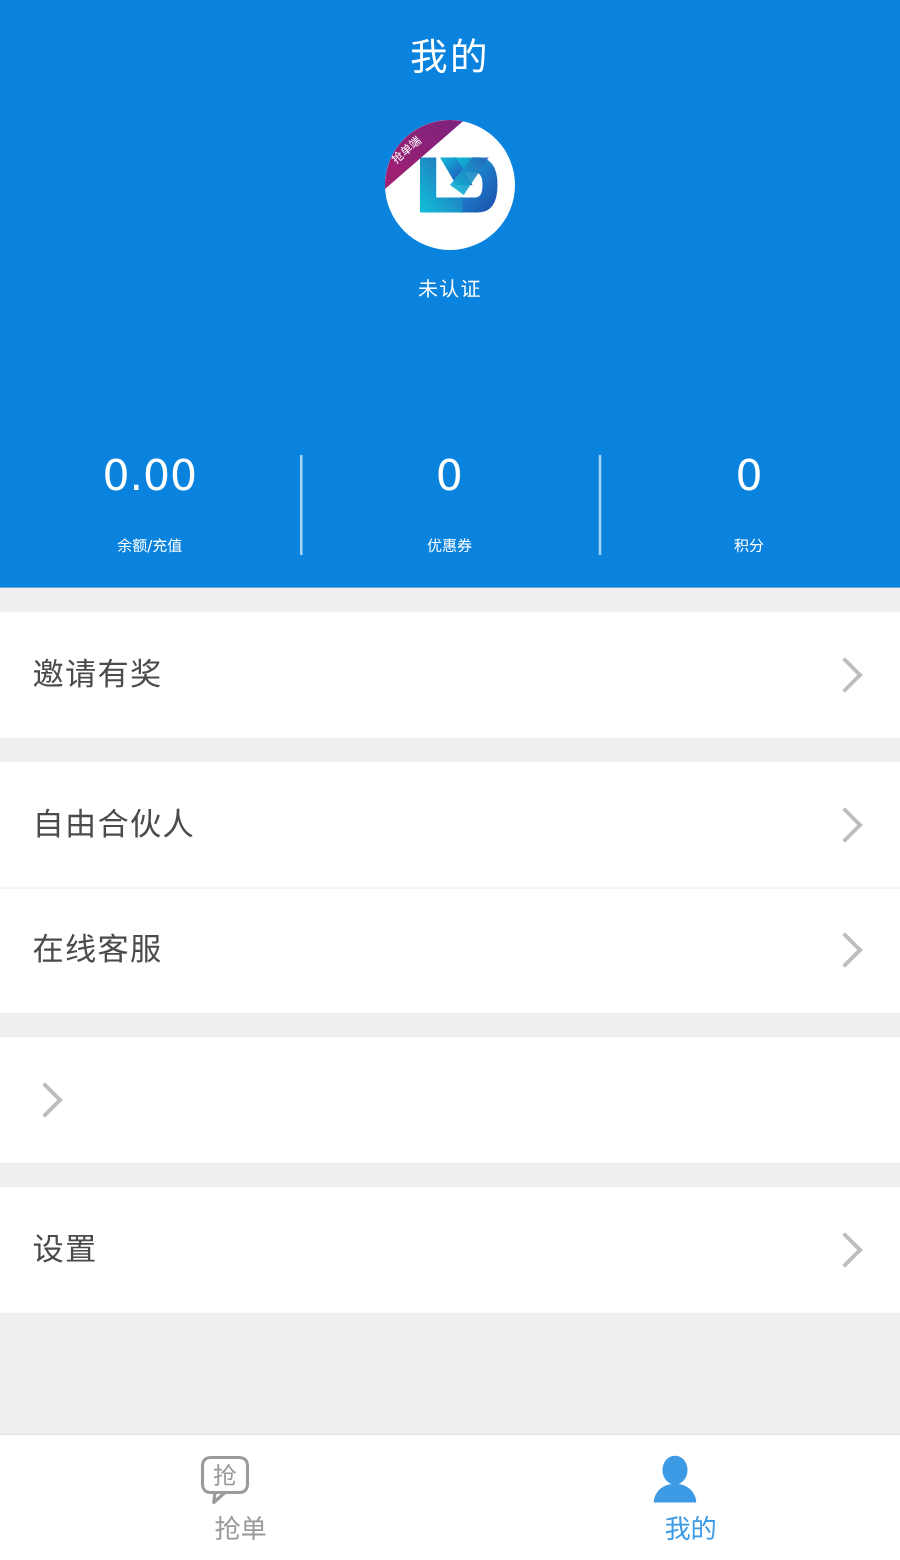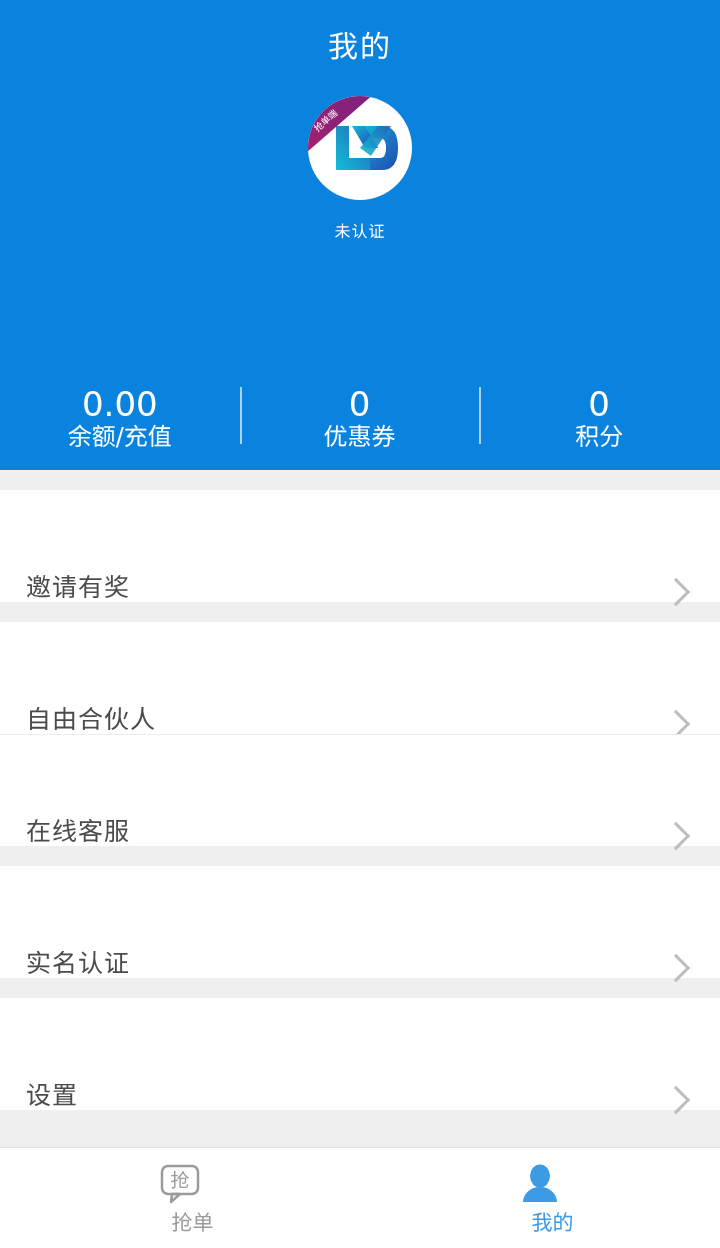--- a/index.html
+++ b/index.html
@@ -118,44 +118,44 @@
     background: rgba(255,255,255,0.65);
   }
   .stat-value {
     color: #ffffff;
     font-size: 34px;
     line-height: 38px;
     font-weight: 400;
   }
   .stat-label {
     color: #ffffff;
-    font-size: 24px;
+    font-size: 12px;
     line-height: 22px;
-    margin-top: 3px;
+    margin-top: 26px;
   }
 
   
   .menu-area {
     flex: 1 1 auto;
     background: #efefef;
     display: flex;
     flex-direction: column;
   }
   .gap {
     background: #efefef;
     flex: 0 0 20px;
     height: 20px;
   }
   .group {
     background: #ffffff;
   }
   .menu-item {
-    height: 112px;
-    display: flex;
-    align-items: flex-end;
+    height: 100px;
+    display: flex;
+    align-items: center;
     padding: 0 26px 0 26px;
     box-sizing: border-box;
     background: #ffffff;
     position: relative;
   }
   .menu-item + .menu-item::after {
     content: "";
     position: absolute;
     left: 0;
     right: 0;
@@ -293,21 +293,20 @@
       <div class="menu-item">
         <div class="menu-label">在线客服</div>
         <div class="chev"></div>
       </div>
     </div>
 
     <div class="gap"></div>
 
     <div class="group">
       <div class="menu-item">
-        <div class="menu-label">实名认证</div>
         <div class="chev"></div>
       </div>
     </div>
 
     <div class="gap"></div>
 
     <div class="group">
       <div class="menu-item">
         <div class="menu-label">设置</div>
         <div class="chev"></div>

